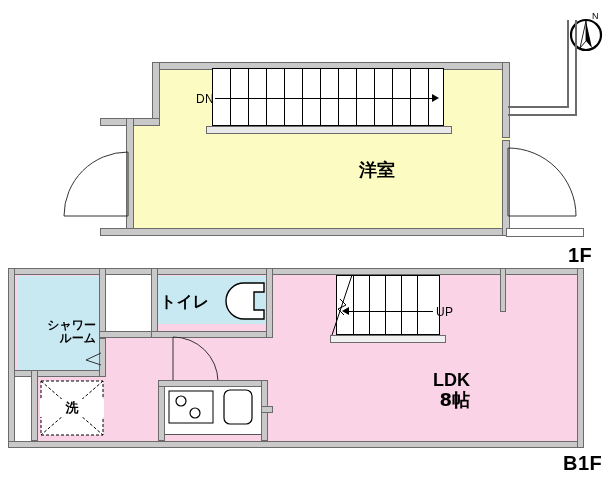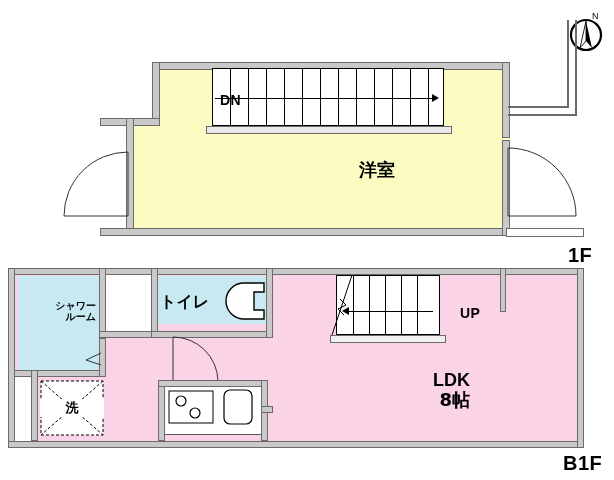--- a/index.html
+++ b/index.html
@@ -19,21 +19,21 @@
   .floor-tag{position:absolute;font-size:20px;font-weight:bold;letter-spacing:.5px;}
 
   
   .stair-box{position:absolute;background:#ffffff;border:1px solid #000;box-sizing:border-box;}
   .tread{position:absolute;background:#000;width:1px;top:0;bottom:0;}
   .axis{position:absolute;height:1px;background:#000;}
   .arrow-r{position:absolute;width:0;height:0;border-top:4px solid transparent;
            border-bottom:4px solid transparent;border-left:7px solid #000;}
   .arrow-l{position:absolute;width:0;height:0;border-top:4px solid transparent;
            border-bottom:4px solid transparent;border-right:7px solid #000;}
-  .dirlbl{position:absolute;font-size:14px;font-weight:bold;letter-spacing:.3px;margin-left:24px;}
+  .dirlbl{position:absolute;font-size:12px;font-weight:normal;letter-spacing:.3px;}
 
   svg{display:block;overflow:visible;}
 </style>
 </head>
 <body>
 
 <div id="plan">
 
   <div style="position:absolute;left:566px;top:8px;width:42px;height:46px;">
     <svg width="42" height="46" viewBox="0 0 42 46" aria-hidden="true">
@@ -159,21 +159,21 @@
   <div class="lbl jp" style="left:160px;top:293px;width:42px;font-size:16px;font-weight:bold;">トイレ</div>
 
   <div style="position:absolute;left:172px;top:336px;width:48px;height:46px;">
     <svg width="48" height="46" viewBox="0 0 48 46">
       <path d="M1,1 A45,45 0 0 1 46,45" fill="none" stroke="#333" stroke-width="1"></path>
       <line x1="1" y1="1" x2="1" y2="45" stroke="#333" stroke-width="1"></line>
       <line x1="1" y1="45" x2="46" y2="45" stroke="#333" stroke-width="1"></line>
     </svg>
   </div>
 
-  <div class="lbl jp" style="left:22px;top:300px;width:74px;font-size:10px;font-weight:bold;">
+  <div class="lbl jp" style="left:22px;top:320px;width:74px;font-size:12px;font-weight:bold;font-family:Liberation Mono, monospace;">
     <div>シャワー</div>
     <div>ルーム</div>
   </div>
 
   <div class="wall" style="left:158px;top:380px;width:7px;height:61px;"></div>
   <div class="wall" style="left:158px;top:380px;width:110px;height:7px;"></div>
   <div class="wall" style="left:261px;top:380px;width:7px;height:61px;"></div>
   <div class="wall" style="left:261px;top:406px;width:12px;height:7px;"></div>
   <div style="position:absolute;left:165px;top:387px;width:96px;height:48px;
               background:#fff;border-bottom:1px solid #555;box-sizing:border-box;">

